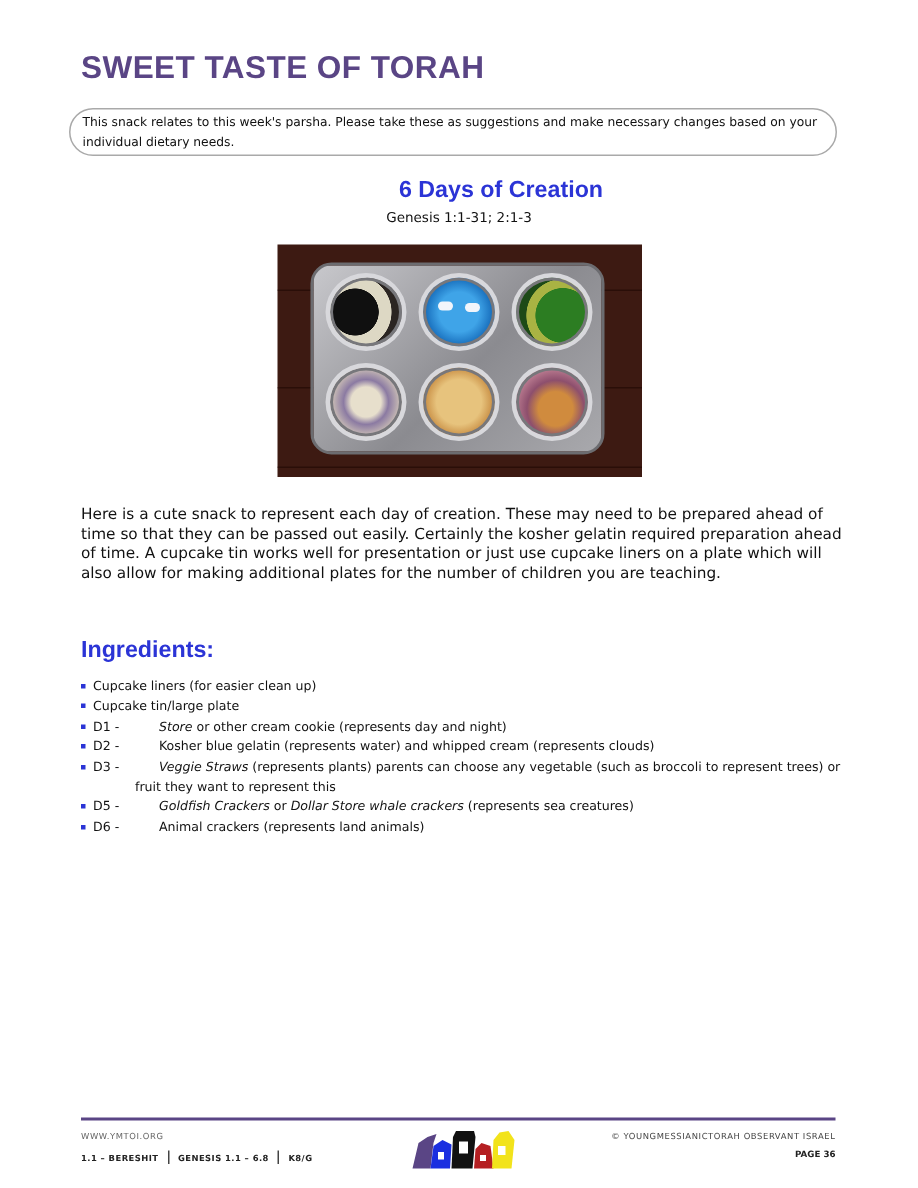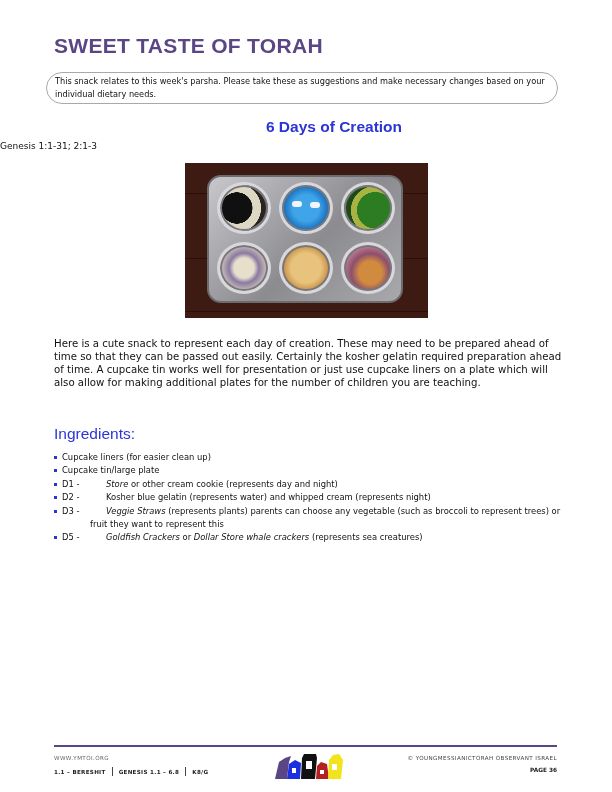--- a/index.html
+++ b/index.html
@@ -17,21 +17,21 @@
       border: 1px solid #a9a9a9; border-radius: 16px;
       padding: 2px 8px 0 8px;
       font-size: 8.2px; line-height: 12.5px; color: #111;
     }
     .snack-title {
       position: absolute; left: 0; top: 117px; width: 612px; text-align: center;
       font-family: "Liberation Sans", sans-serif; font-weight: bold;
       font-size: 15.5px; color: #2b34d6; line-height: 20px; margin-left: 28px;
     }
     .snack-ref {
-      position: absolute; left: 0; top: 140px; width: 612px; text-align: left;
+      position: absolute; left: 0; top: 140px; width: 612px; text-align: center;
       font-size: 9px; color: #111; line-height: 12px;
     }
     .photo {
       position: absolute; left: 185px; top: 163px; width: 243px; height: 155px;
       background: #3d1a12; overflow: hidden;
     }
     .photo .wood { position: absolute; left: 0; right: 0; height: 1px; background: #2a0e08; }
     .tin {
       position: absolute; left: 22px; top: 12px; width: 196px; height: 128px;
       background: linear-gradient(135deg, #c8c8cc 0%, #8b8b90 55%, #a9a9ad 100%);
@@ -48,21 +48,21 @@
     .c5 { left: 70px; top: 65px; background: radial-gradient(circle at 50% 50%, #e7c37d 0 45%, #c78c42 70%); }
     .c6 { left: 132px; top: 65px; background: radial-gradient(circle at 55% 60%, #d08b3e 0 30%, #8d4f6d 50%, #c38497 75%); }
     .cloud { position: absolute; width: 10px; height: 6px; background: #f1f5fb; border-radius: 5px; }
 
     .intro {
       position: absolute; left: 54px; top: 337px; width: 510px;
       font-size: 10.2px; line-height: 13.1px; color: #111;
     }
     .ingredients-heading {
       position: absolute; left: 54px; top: 424px;
-      font-family: "Liberation Sans", sans-serif; font-weight: normal;
+      font-family: "Liberation Sans", sans-serif; font-weight: bold;
       font-size: 15.5px; color: #2b34d6; line-height: 20px;
     }
     .ing-list {
       position: absolute; left: 54px; top: 451px; width: 510px; list-style: none;
       font-size: 8.4px; line-height: 13.4px; color: #111;
     }
     .ing-list li { position: relative; padding-left: 8px; }
     .ing-list li::before {
       content: ""; position: absolute; left: 0; top: 5px; width: 3px; height: 3px; background: #2b34d6;
     }
@@ -116,27 +116,30 @@
   <li>
     <span>Cupcake liners (for easier clean up)</span>
   </li>
   <li>
     <span>Cupcake tin/large plate</span>
   </li>
   <li class="hang">
     <span class="day">D1 -</span><em>Store</em><span> or other cream cookie (represents day and night)</span>
   </li>
   <li class="hang">
-    <span class="day">D2 -</span><span>Kosher blue gelatin (represents water) and whipped cream (represents night)</span>
+    <span class="day">D2 -</span><span>Kosher blue gelatin (represents water) and whipped cream (represents clouds)</span>
   </li>
   <li class="hang">
     <span class="day">D3 -</span><em>Veggie Straws</em><span> (represents plants) parents can choose any vegetable (such as broccoli to represent trees) or fruit they want to represent this</span>
   </li>
   <li class="hang">
     <span class="day">D5 -</span><em>Goldfish Crackers</em><span> or </span><em>Dollar Store whale crackers</em><span> (represents sea creatures)</span>
+  </li>
+  <li class="hang">
+    <span class="day">D6 -</span><span>Animal crackers (represents land animals)</span>
   </li>
 </ul>
 
 <div class="footer-rule"></div>
 <div class="footer-left-1">WWW.YMTOI.ORG</div>
 <div class="footer-left-2">
   <span>1.1 – BERESHIT</span><span class="sep"></span><span>GENESIS 1.1 – 6.8</span><span class="sep"></span><span>K8/G</span>
 </div>
 
 <svg class="logo" viewBox="0 0 76 28">

